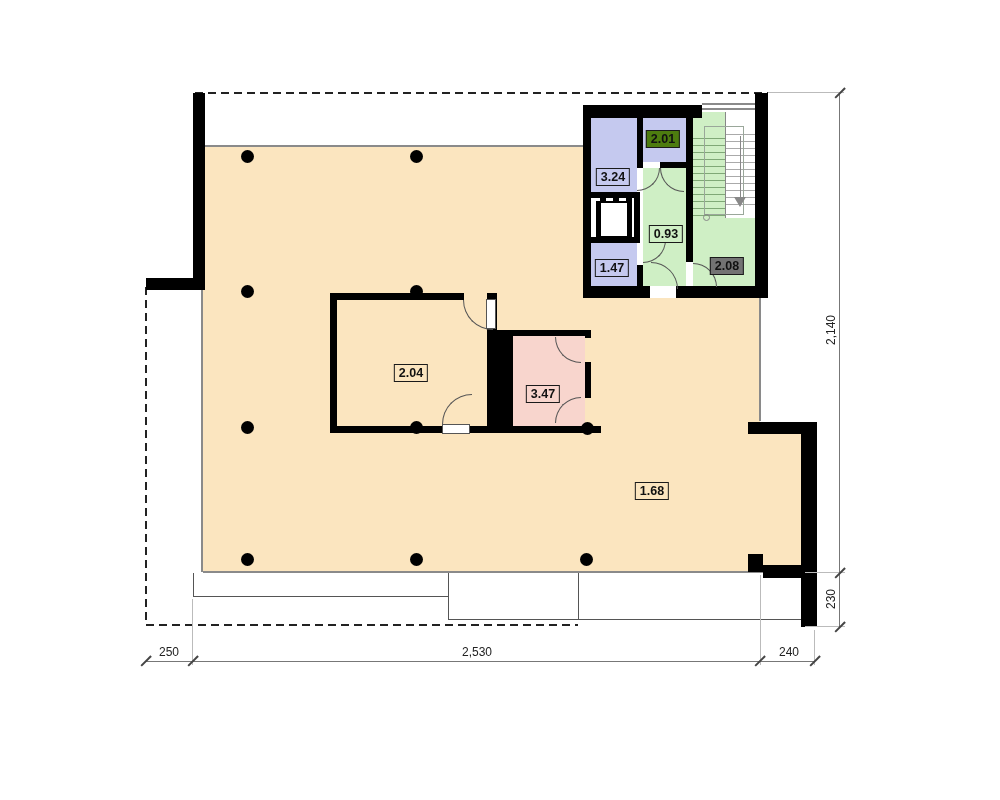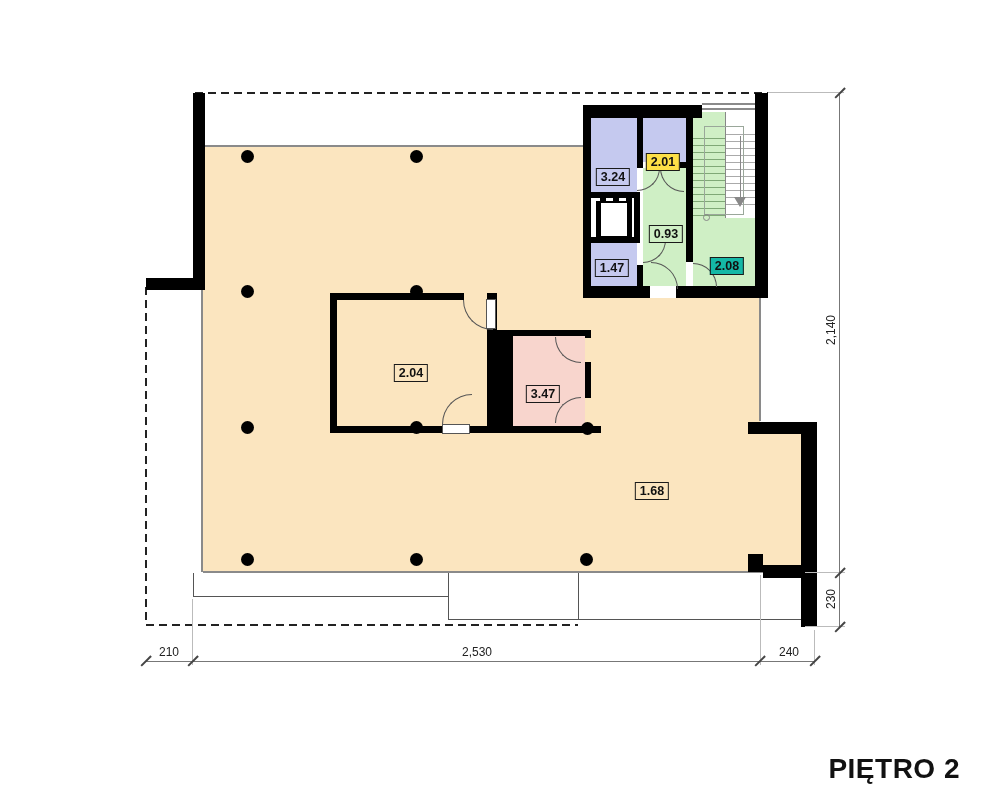--- a/index.html
+++ b/index.html
@@ -133,46 +133,45 @@
   <div class="col" style="left:410px;top:150px;"></div>
   <div class="col" style="left:241px;top:285px;"></div>
   <div class="col" style="left:410px;top:285px;"></div>
   <div class="col" style="left:241px;top:421px;"></div>
   <div class="col" style="left:410px;top:421px;"></div>
   <div class="col" style="left:581px;top:422px;"></div>
   <div class="col" style="left:241px;top:553px;"></div>
   <div class="col" style="left:410px;top:553px;"></div>
   <div class="col" style="left:580px;top:553px;"></div>
 
-  <div class="rlabel" style="left:663px;top:162px;background:#fde047;">2.01</div>
+  <div class="rlabel" style="left:663px;top:139px;background:#4d7c0f;">2.01</div>
   <div class="rlabel" style="left:613px;top:177px;background:#c5c9ef;">3.24</div>
   <div class="rlabel" style="left:612px;top:268px;background:#c5c9ef;">1.47</div>
   <div class="rlabel" style="left:666px;top:234px;background:#cfefc5;">0.93</div>
-  <div class="rlabel" style="left:727px;top:266px;background:#14b8a6;">2.08</div>
+  <div class="rlabel" style="left:727px;top:266px;background:#737373;">2.08</div>
   <div class="rlabel" style="left:411px;top:373px;background:#fbe5bf;">2.04</div>
   <div class="rlabel" style="left:543px;top:394px;background:#f8d5cd;">3.47</div>
   <div class="rlabel" style="left:652px;top:491px;background:#fbe5bf;">1.68</div>
 
   <div class="xthin" style="left:192px;top:599px;width:1px;height:66px;"></div>
   <div class="xthin" style="left:760px;top:575px;width:1px;height:90px;"></div>
   <div class="xthin" style="left:814px;top:630px;width:1px;height:35px;"></div>
   <div class="dimline" style="left:146px;top:661px;width:669px;height:1px;"></div>
   <div class="tick" style="left:139px;top:660px;"></div>
   <div class="tick" style="left:186px;top:660px;"></div>
   <div class="tick" style="left:753px;top:660px;"></div>
   <div class="tick" style="left:808px;top:660px;"></div>
-  <div class="dimtext" style="left:169px;top:659px;">210</div>
+  <div class="dimtext" style="left:169px;top:659px;">250</div>
   <div class="dimtext" style="left:477px;top:659px;">2,530</div>
   <div class="dimtext" style="left:789px;top:659px;">240</div>
 
   <div class="xthin" style="left:768px;top:92px;width:76px;height:1px;"></div>
   <div class="xthin" style="left:805px;top:572px;width:40px;height:1px;"></div>
   <div class="xthin" style="left:805px;top:626px;width:40px;height:1px;"></div>
   <div class="dimline" style="left:839px;top:93px;width:1px;height:534px;"></div>
   <div class="tick" style="left:833px;top:92px;"></div>
   <div class="tick" style="left:833px;top:572px;"></div>
   <div class="tick" style="left:833px;top:626px;"></div>
   <div class="dimtext-v" style="left:831px;top:330px;">2,140</div>
   <div class="dimtext-v" style="left:831px;top:599px;">230</div>
 
-  <div class="title" style="left:770px;top:753px;width:190px;text-align:right;">PIĘTRO 2</div>
 
 </div>
 
 </body></html>

